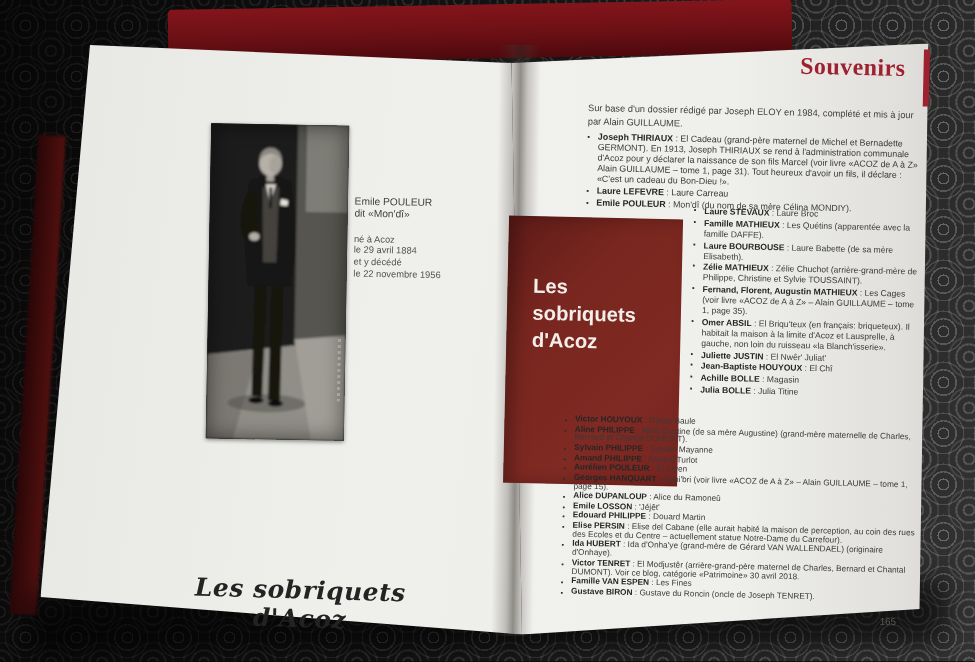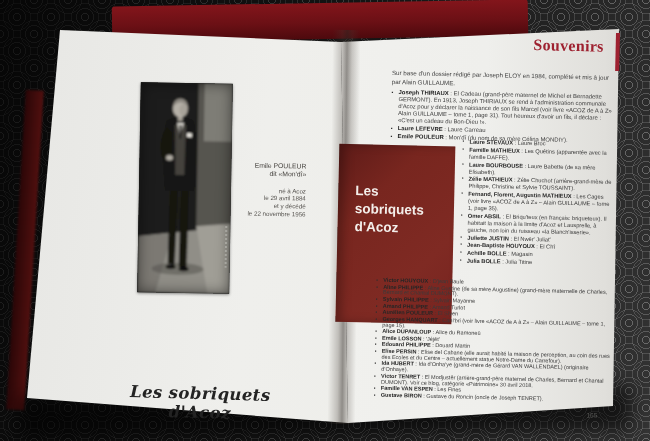--- a/index.html
+++ b/index.html
@@ -34,21 +34,21 @@
   .spine{position:absolute;left:330px;top:30px;width:28px;height:394px;transform:rotate(.8deg);
     background:linear-gradient(90deg,rgba(70,62,55,0) 0%,rgba(70,62,55,.28) 35%,rgba(48,42,37,.5) 52%,rgba(70,62,55,.25) 70%,rgba(70,62,55,0) 100%);}
 
   
   .photo{position:absolute;left:139px;top:83px;width:92px;height:210px;transform:rotate(1deg);
     background:#222;box-shadow:0 1px 3px rgba(0,0,0,.45);}
   .photo::after{content:"";position:absolute;inset:0;box-shadow:inset 0 0 14px rgba(0,0,0,.55);}
   .photo svg{display:block;width:100%;height:100%;}
   .photo-credit{position:absolute;right:3px;bottom:26px;width:2px;height:42px;
     background:repeating-linear-gradient(180deg,rgba(225,225,218,.55) 0 2px,rgba(0,0,0,0) 2px 4px);}
-  .caption{position:absolute;left:236px;top:162px;width:70px;text-align:right;transform:rotate(1deg);
+  .caption{position:absolute;left:236px;top:132px;width:70px;text-align:left;transform:rotate(1deg);
     font-size:6.2px;line-height:7.8px;color:#55524e;}
   .cap-line:nth-of-type(-n+2){font-size:6.8px;color:#45423e;}
   .cap-line:nth-of-type(3){margin-top:9px;}
   .script-title{position:absolute;left:118px;top:384px;width:164px;text-align:center;transform:rotate(1.6deg);
     font-family:"DejaVu Serif",serif;font-style:italic;font-weight:700;font-size:16.5px;color:#232323;
     letter-spacing:.4px;}
 
   
   .rp{position:absolute;left:352px;top:30px;width:266px;height:386px;transform:rotate(1.3deg);transform-origin:0 0;}
   .souvenirs{position:absolute;top:2px;right:14px;font-family:"Liberation Serif",serif;font-weight:700;

